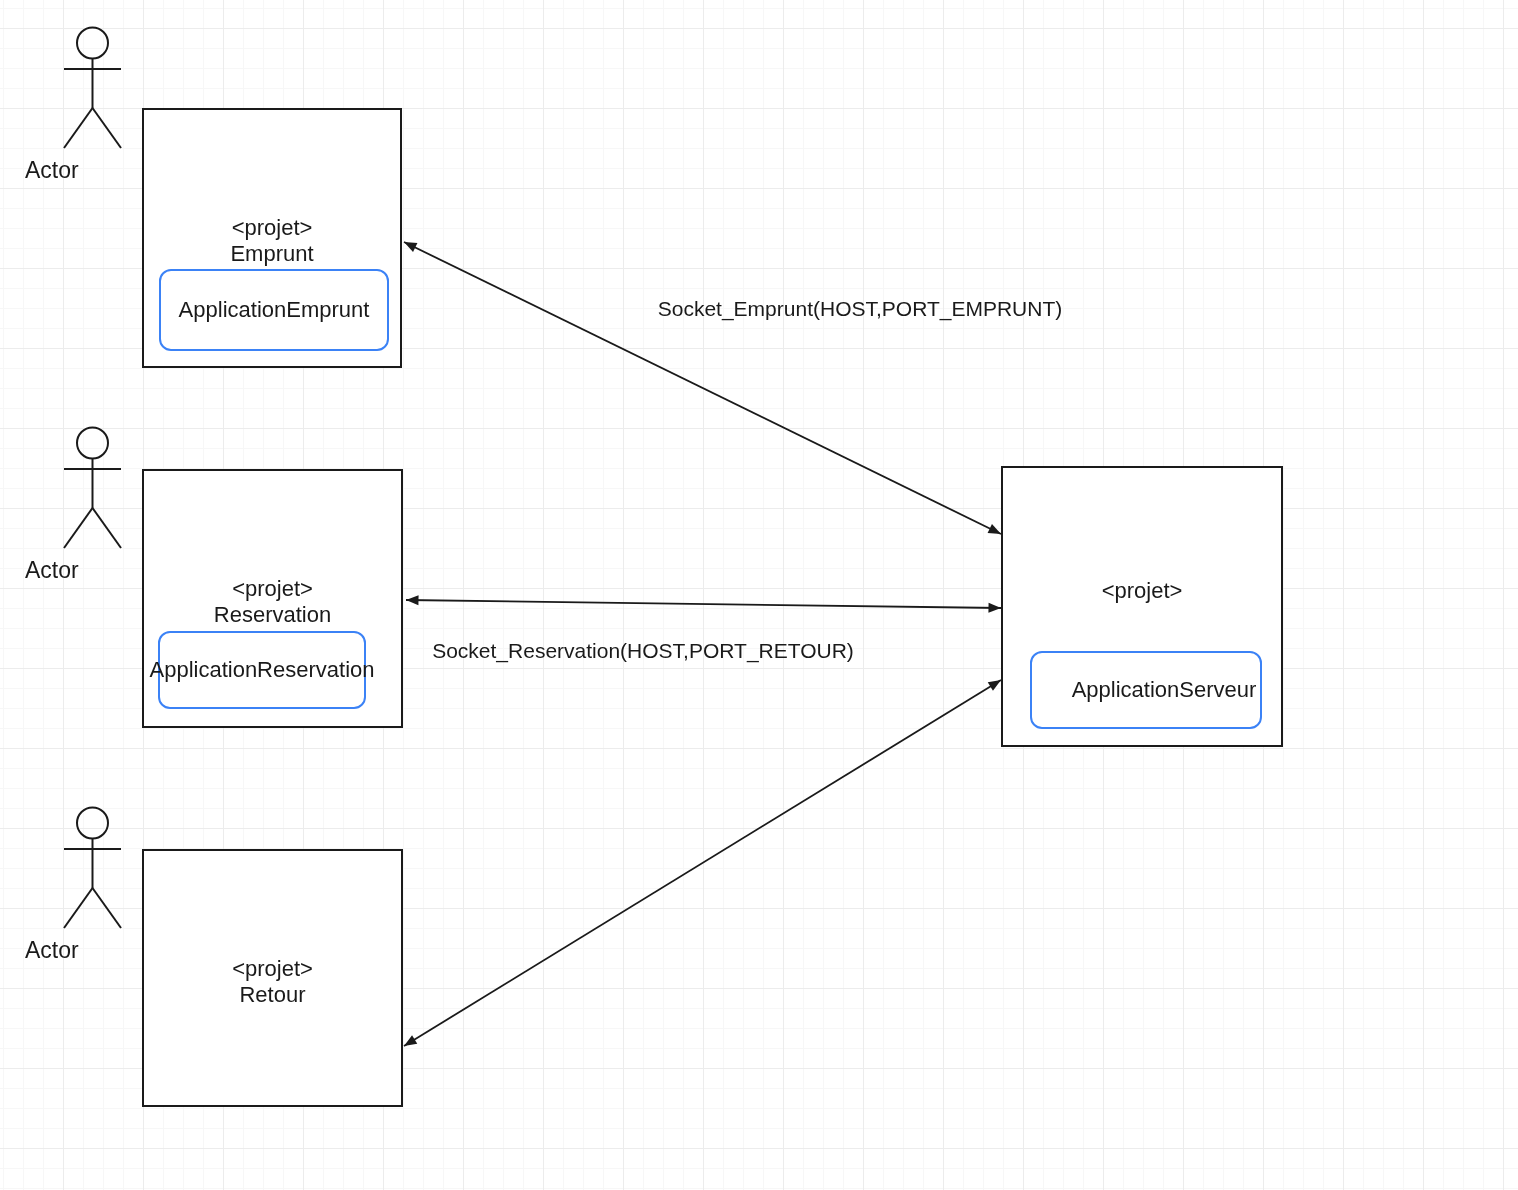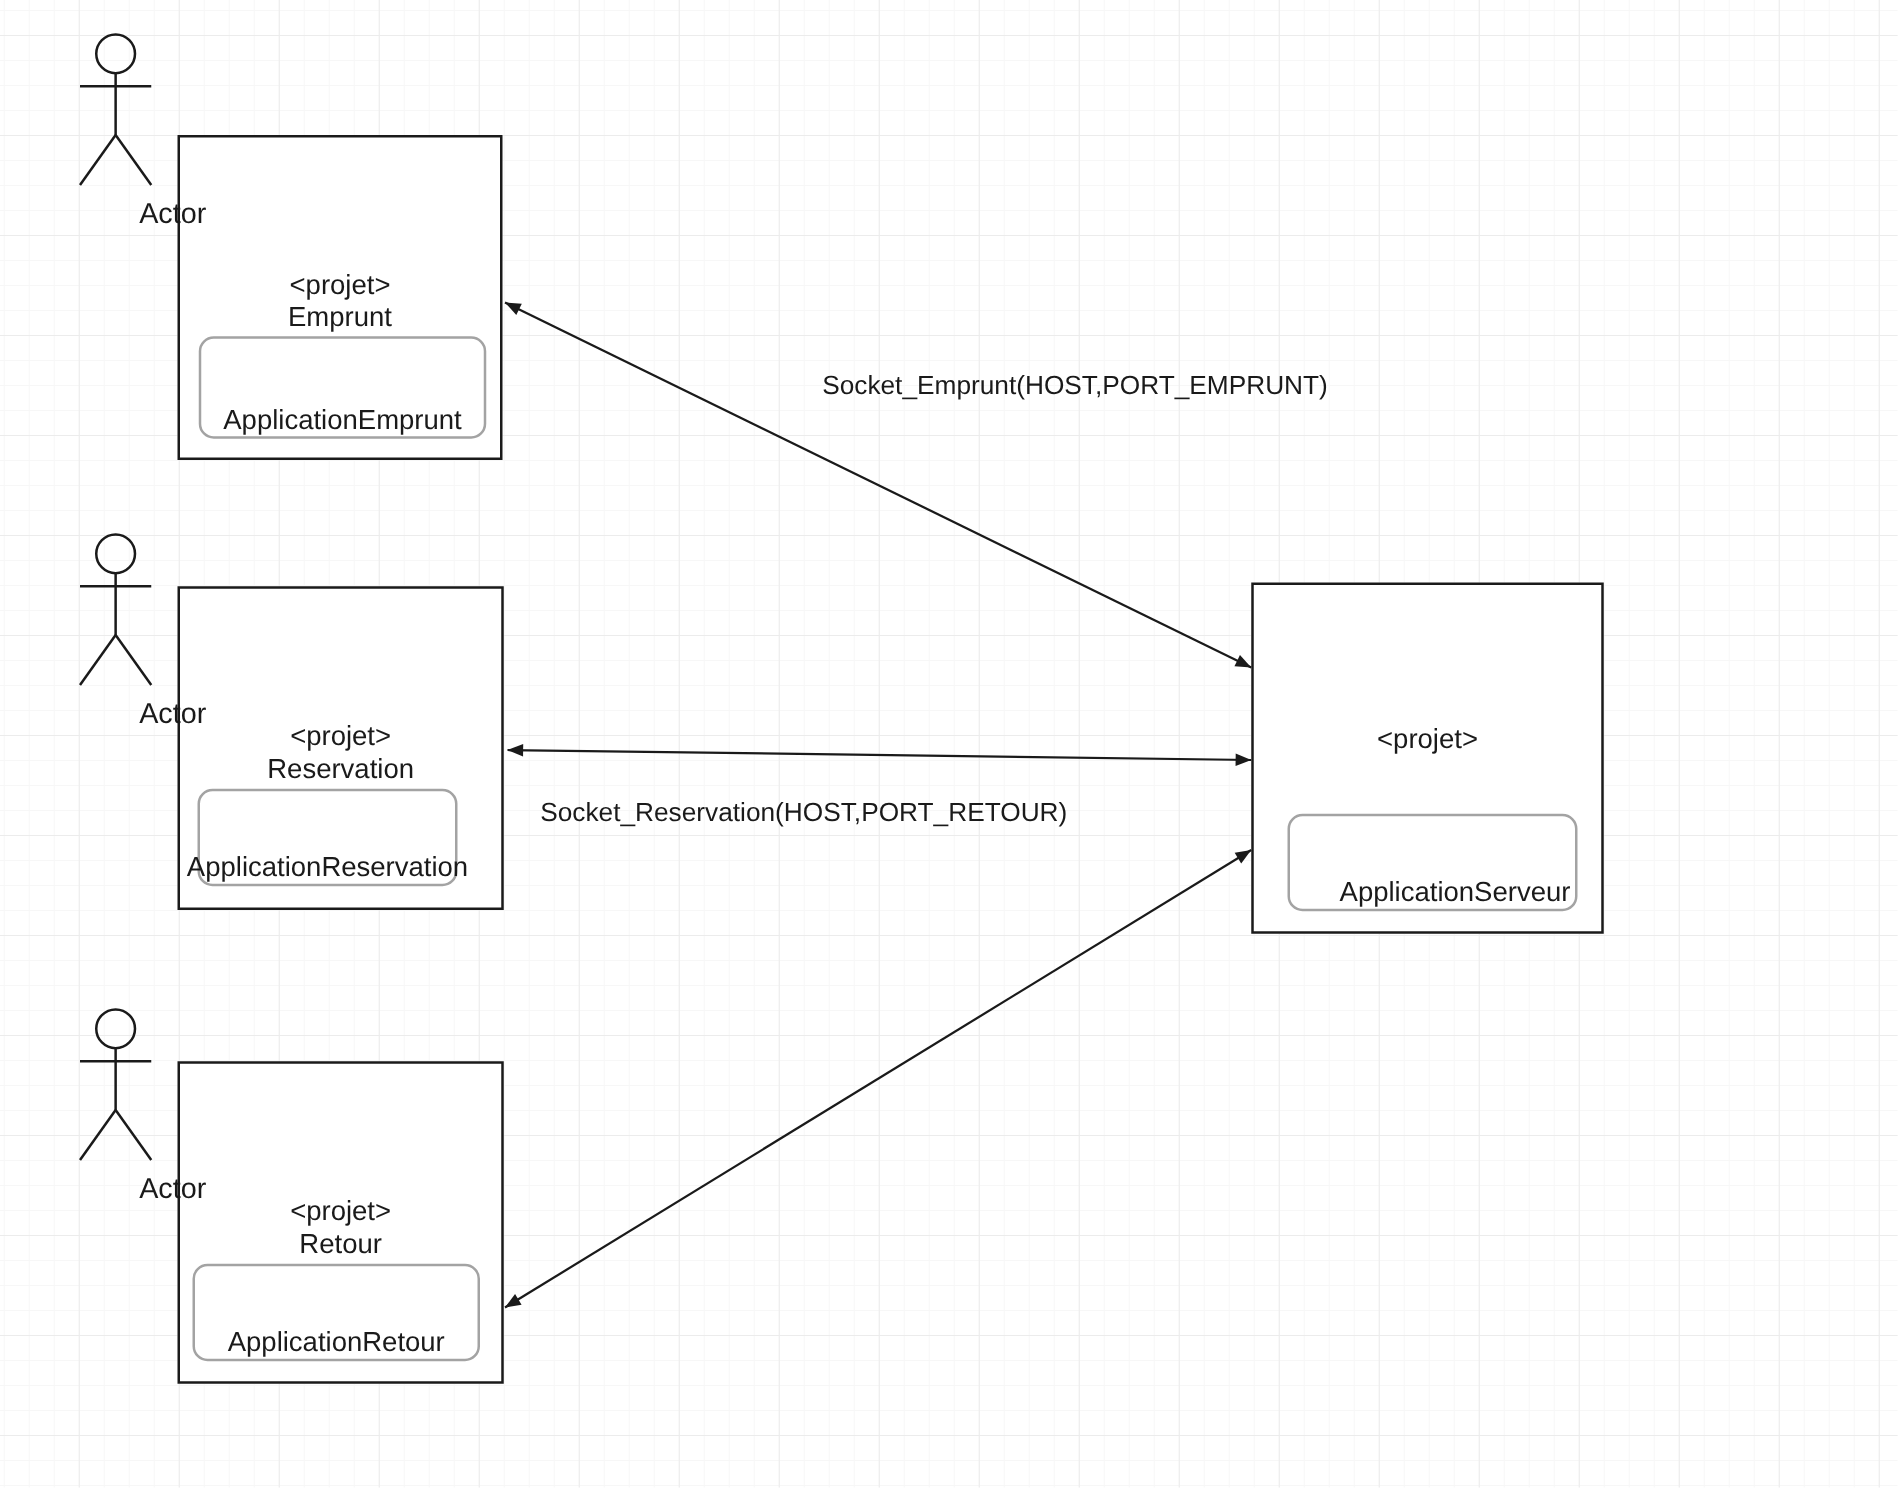--- a/index.html
+++ b/index.html
@@ -32,41 +32,41 @@
     position: absolute;
     left: 0; right: 0;
     text-align: center;
     font-size: 22px;
     line-height: 26px;
     white-space: nowrap;
   }
 
   .app-box {
     position: absolute;
-    border: 2px solid #a3a3a3;
+    border: 2px solid #3b82f6;
     border-radius: 12px;
     box-sizing: border-box;
     display: flex;
-    align-items: flex-end;
+    align-items: center;
     justify-content: center;
     font-size: 22px;
     white-space: nowrap;
     overflow: visible;
   }
 
   .overlay-svg {
     position: absolute;
     left: 0; top: 0;
     z-index: 2;
   }
 
   .actor-label {
     position: absolute;
     width: 140px;
-    text-align: right;
+    text-align: left;
     font-size: 23px;
     z-index: 3;
   }
 
   .edge-label {
     position: absolute;
     transform: translate(-50%, -50%);
     font-size: 21px;
     white-space: nowrap;
     z-index: 3;
@@ -94,23 +94,20 @@
     </div>
     <div class="app-box" style="left:14px; top:160px; width:208px; height:78px;">
       <span>ApplicationReservation</span>
     </div>
   </div>
 
   <div class="node" style="left:142px; top:849px; width:261px; height:258px;">
     <div class="node-title" style="top:105px;">
       <div>&lt;projet&gt;</div>
       <div>Retour</div>
-    </div>
-    <div class="app-box" style="left:10px; top:160px; width:230px; height:78px;">
-      <span>ApplicationRetour</span>
     </div>
   </div>
 
   <div class="node" style="left:1001px; top:466px; width:282px; height:281px;">
     <div class="node-title" style="top:110px;">
       <div>&lt;projet&gt;</div>
     </div>
     <div class="app-box" style="left:27px; top:183px; width:232px; height:78px;padding-left:36px;">
       <span>ApplicationServeur</span>
     </div>

